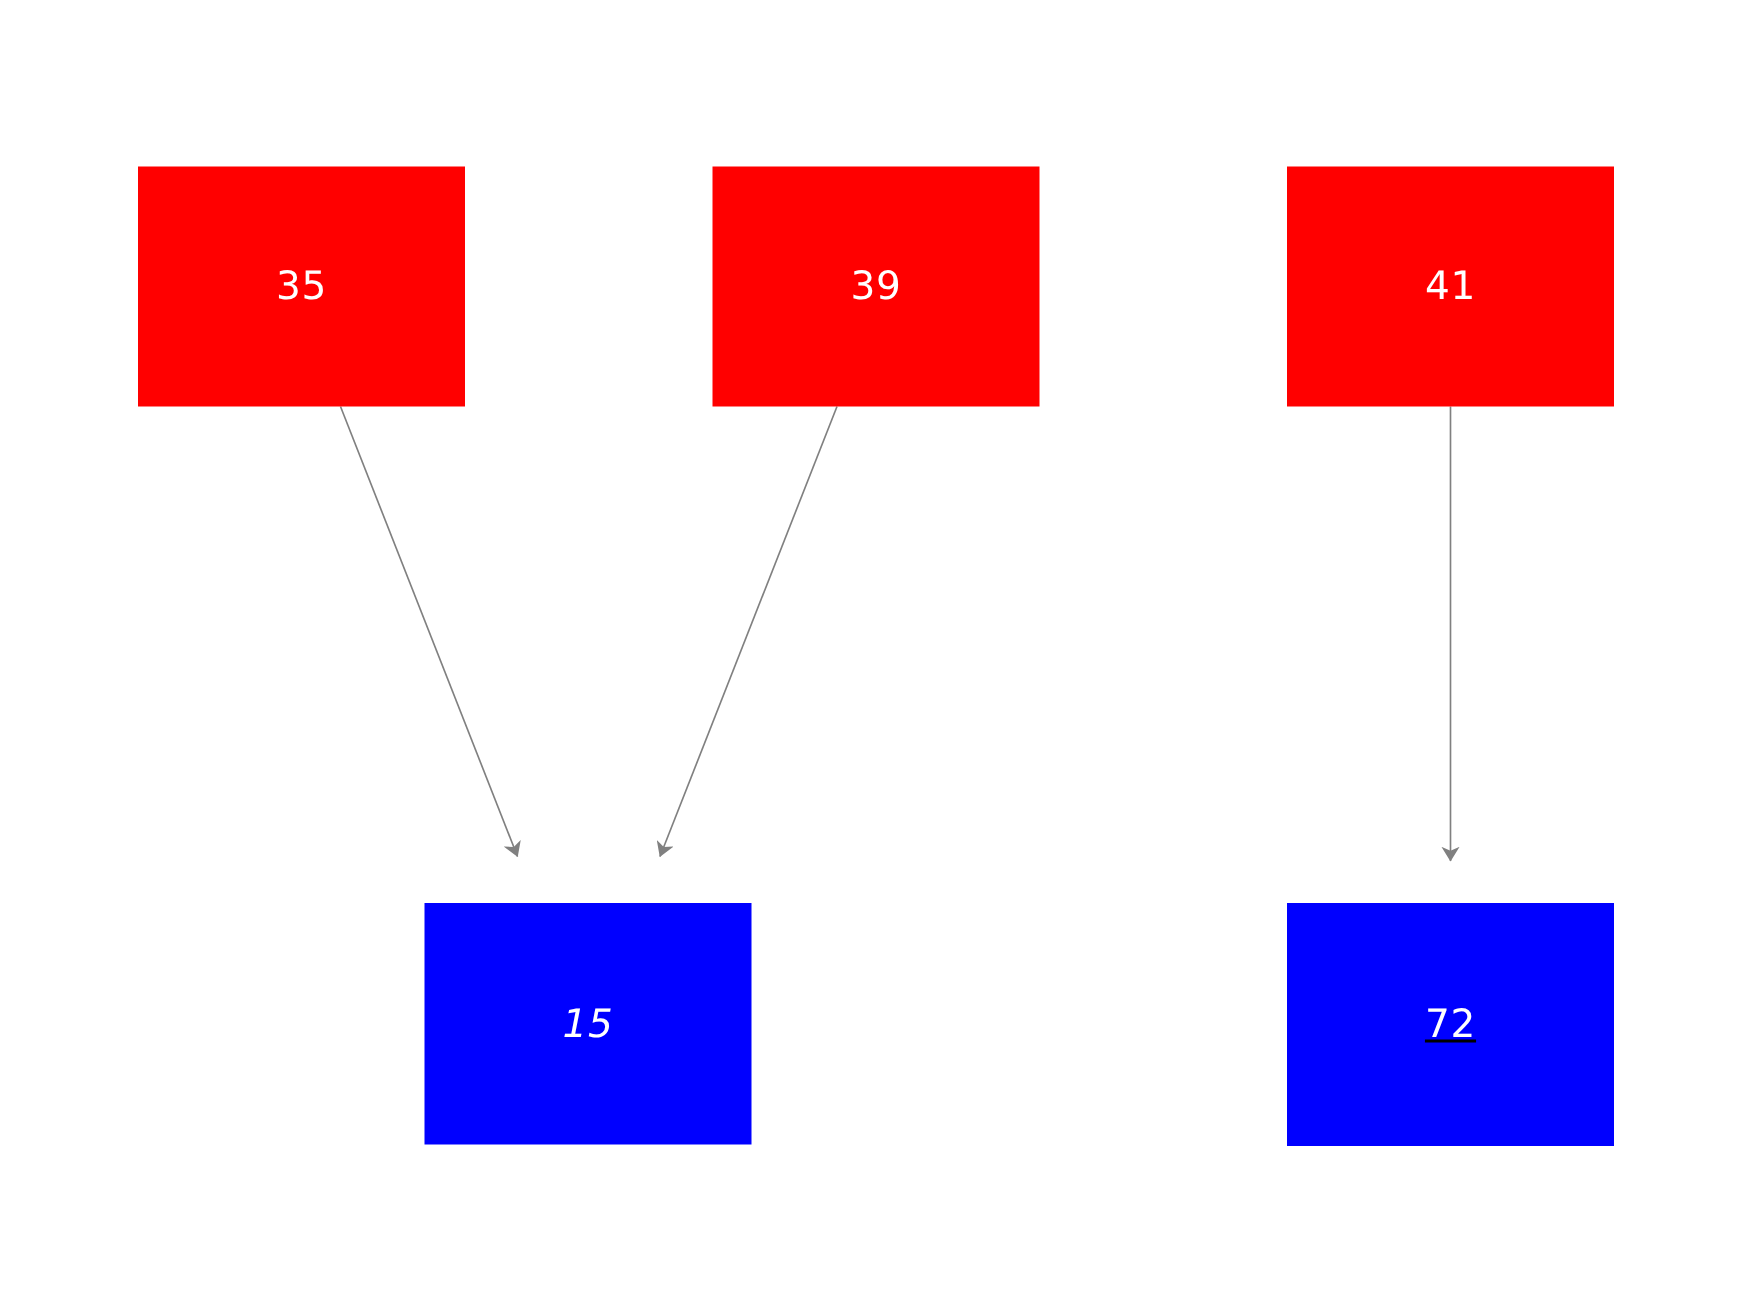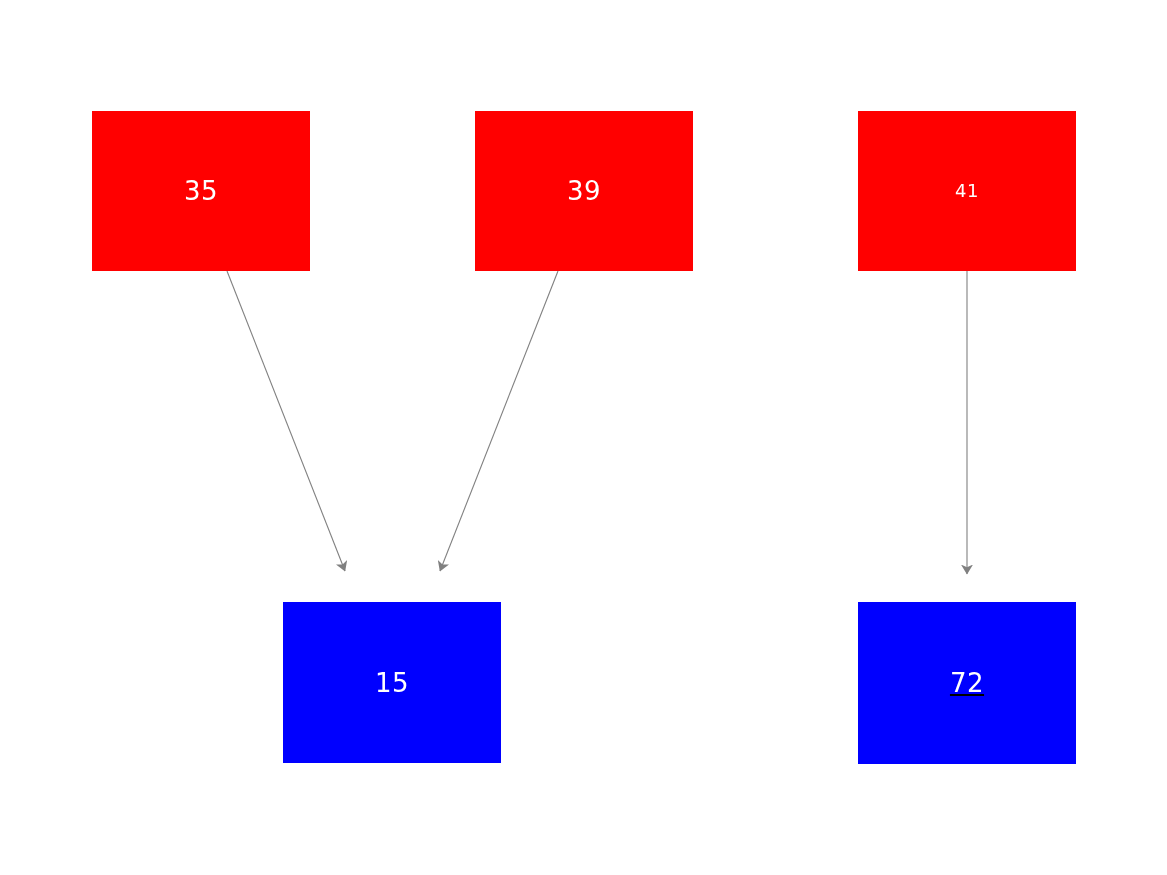--- a/index.html
+++ b/index.html
@@ -74,24 +74,24 @@
 
   <div class="node n-35" style="left: 92px; top: 111px; width: 218px; height: 160px; background: rgb(255, 0, 0);">
     <span class="node-label" style="color: rgb(255, 255, 255); font-size: 26px;">35</span>
   </div>
 
   <div class="node n-39" style="left: 475px; top: 111px; width: 218px; height: 160px; background: rgb(255, 0, 0);">
     <span class="node-label" style="color: rgb(255, 255, 255); font-size: 26px;">39</span>
   </div>
 
   <div class="node n-41" style="left: 858px; top: 111px; width: 218px; height: 160px; background: rgb(255, 0, 0);">
-    <span class="node-label" style="color: rgb(255, 255, 255); font-size: 18px;">41</span>
+    <span class="node-label" style="color: rgb(255, 255, 255); font-size: 26px;">41</span>
   </div>
 
-  <div class="node n-15" style="left: 283px; top: 602px; width: 218px; height: 161px; background: rgb(0, 0, 255);">
+  <div class="node n-15" style="left: 283px; top: 602px; width: 218px; height: 161px; background: rgb(0, 0, 255); font-style: italic;">
     <span class="node-label" style="color: rgb(255, 255, 255); font-size: 26px;">15</span>
   </div>
 
   <div class="node n-72" style="left: 858px; top: 602px; width: 218px; height: 162px; background: rgb(0, 0, 255); text-decoration: underline;">
     <span class="node-label" style="color: rgb(255, 255, 255); font-size: 26px;">72</span>
   </div>
 
 </div>
 
 </body></html>

